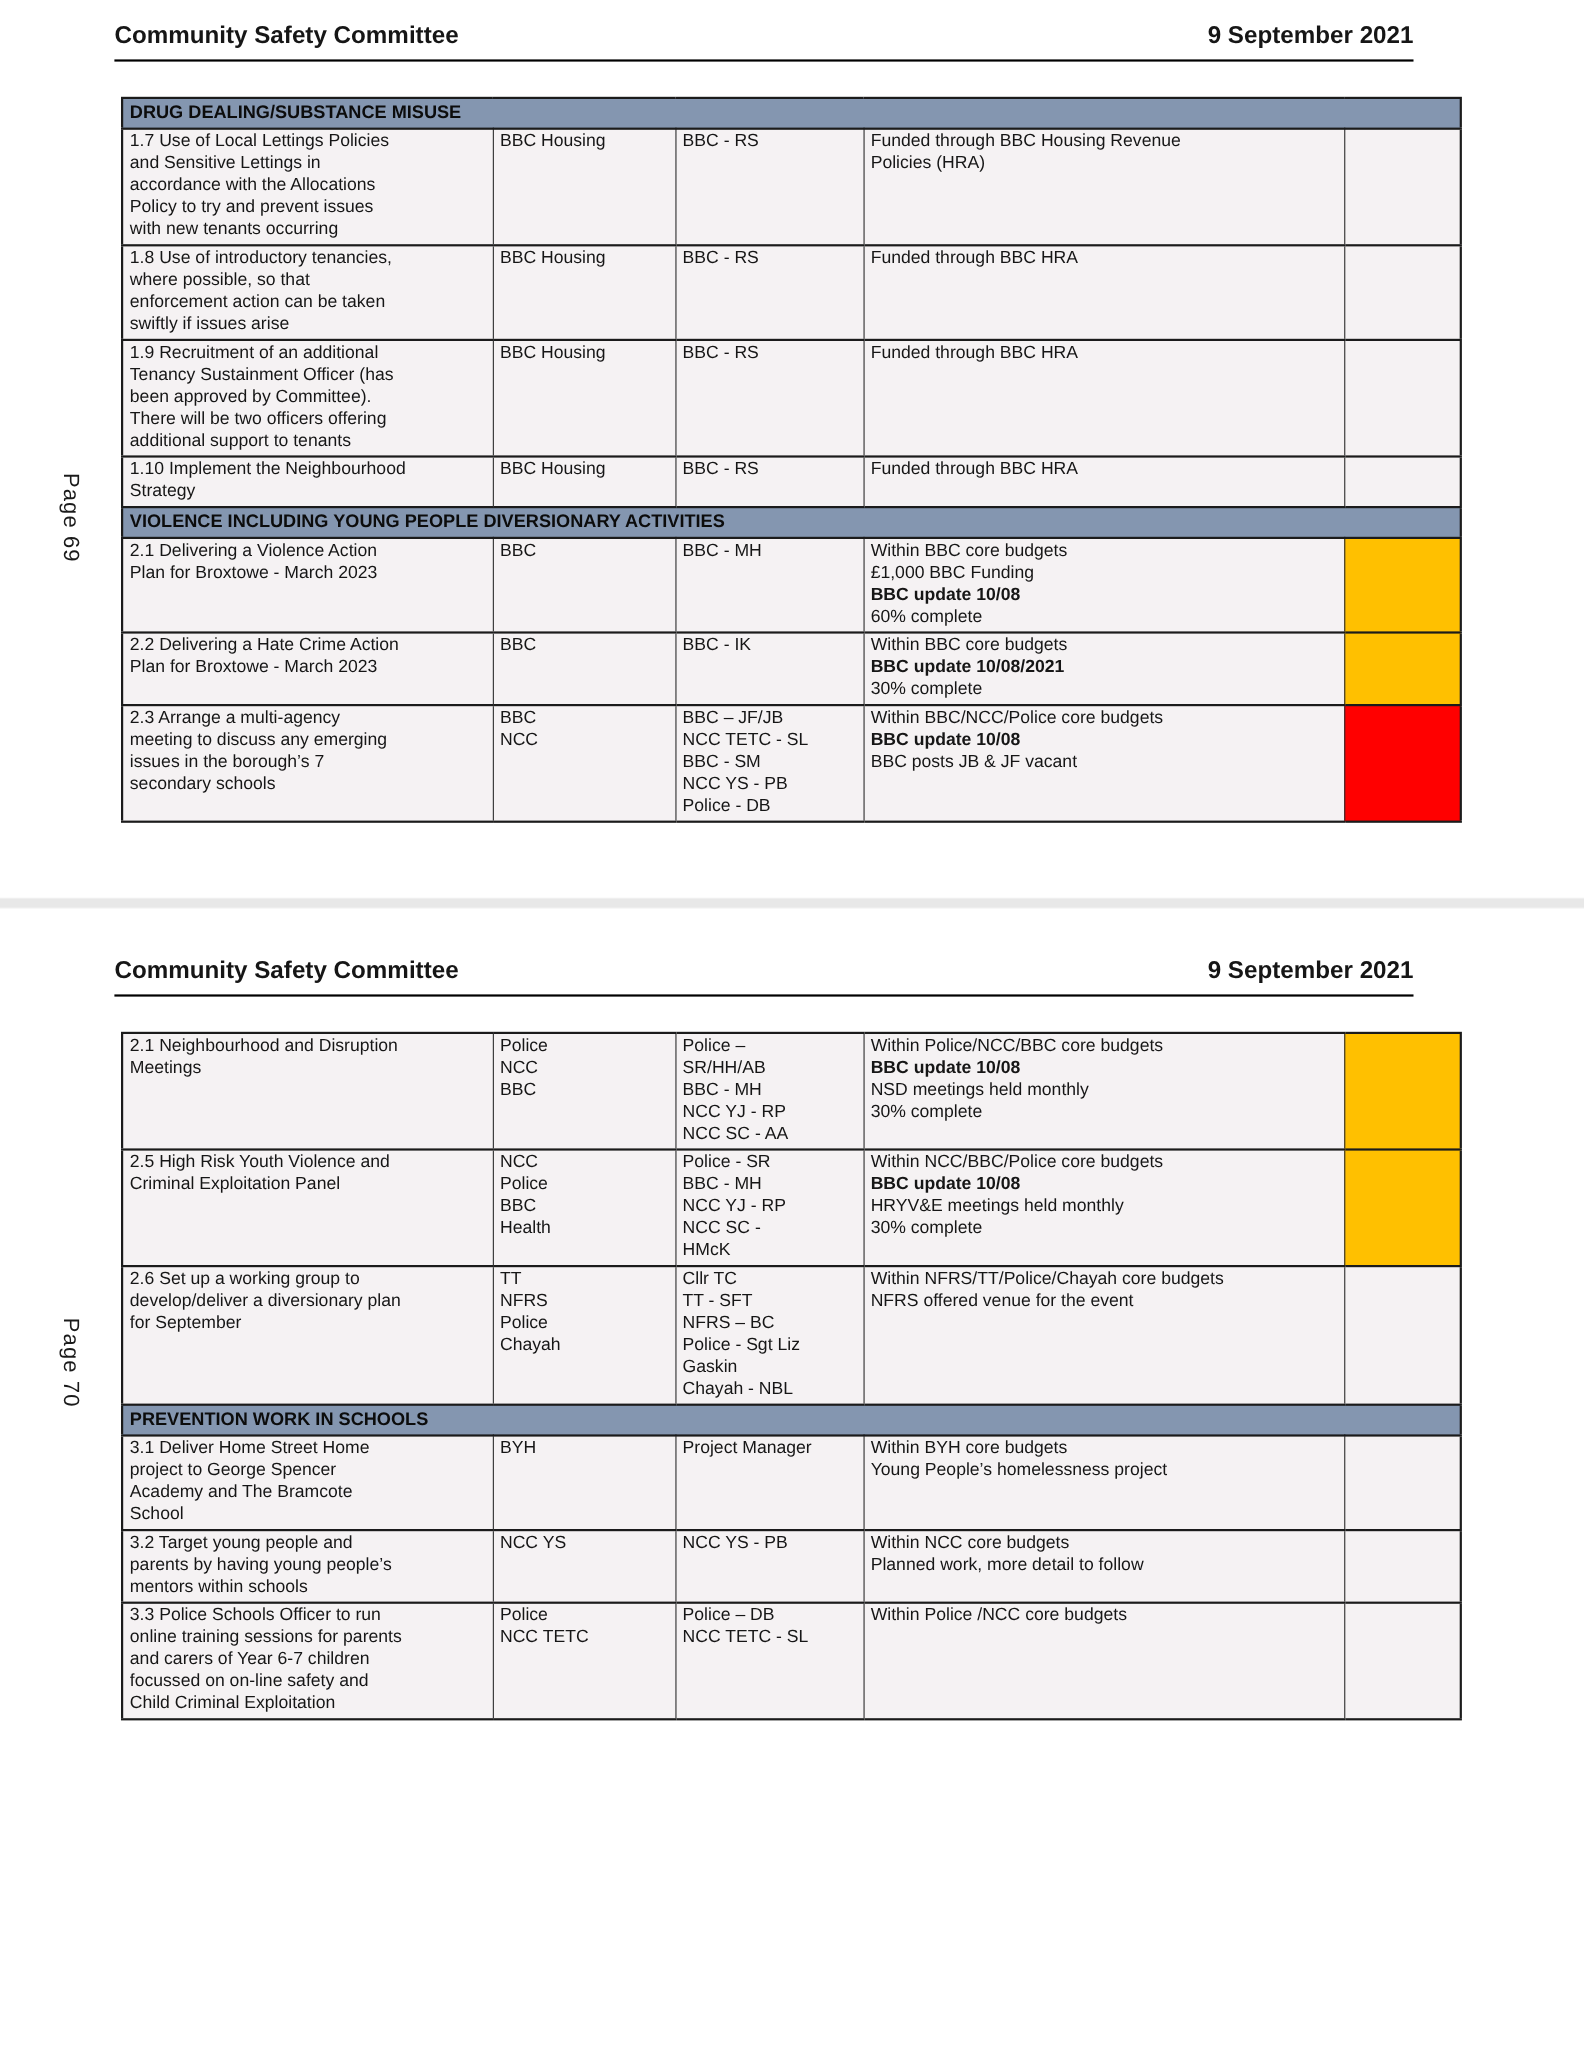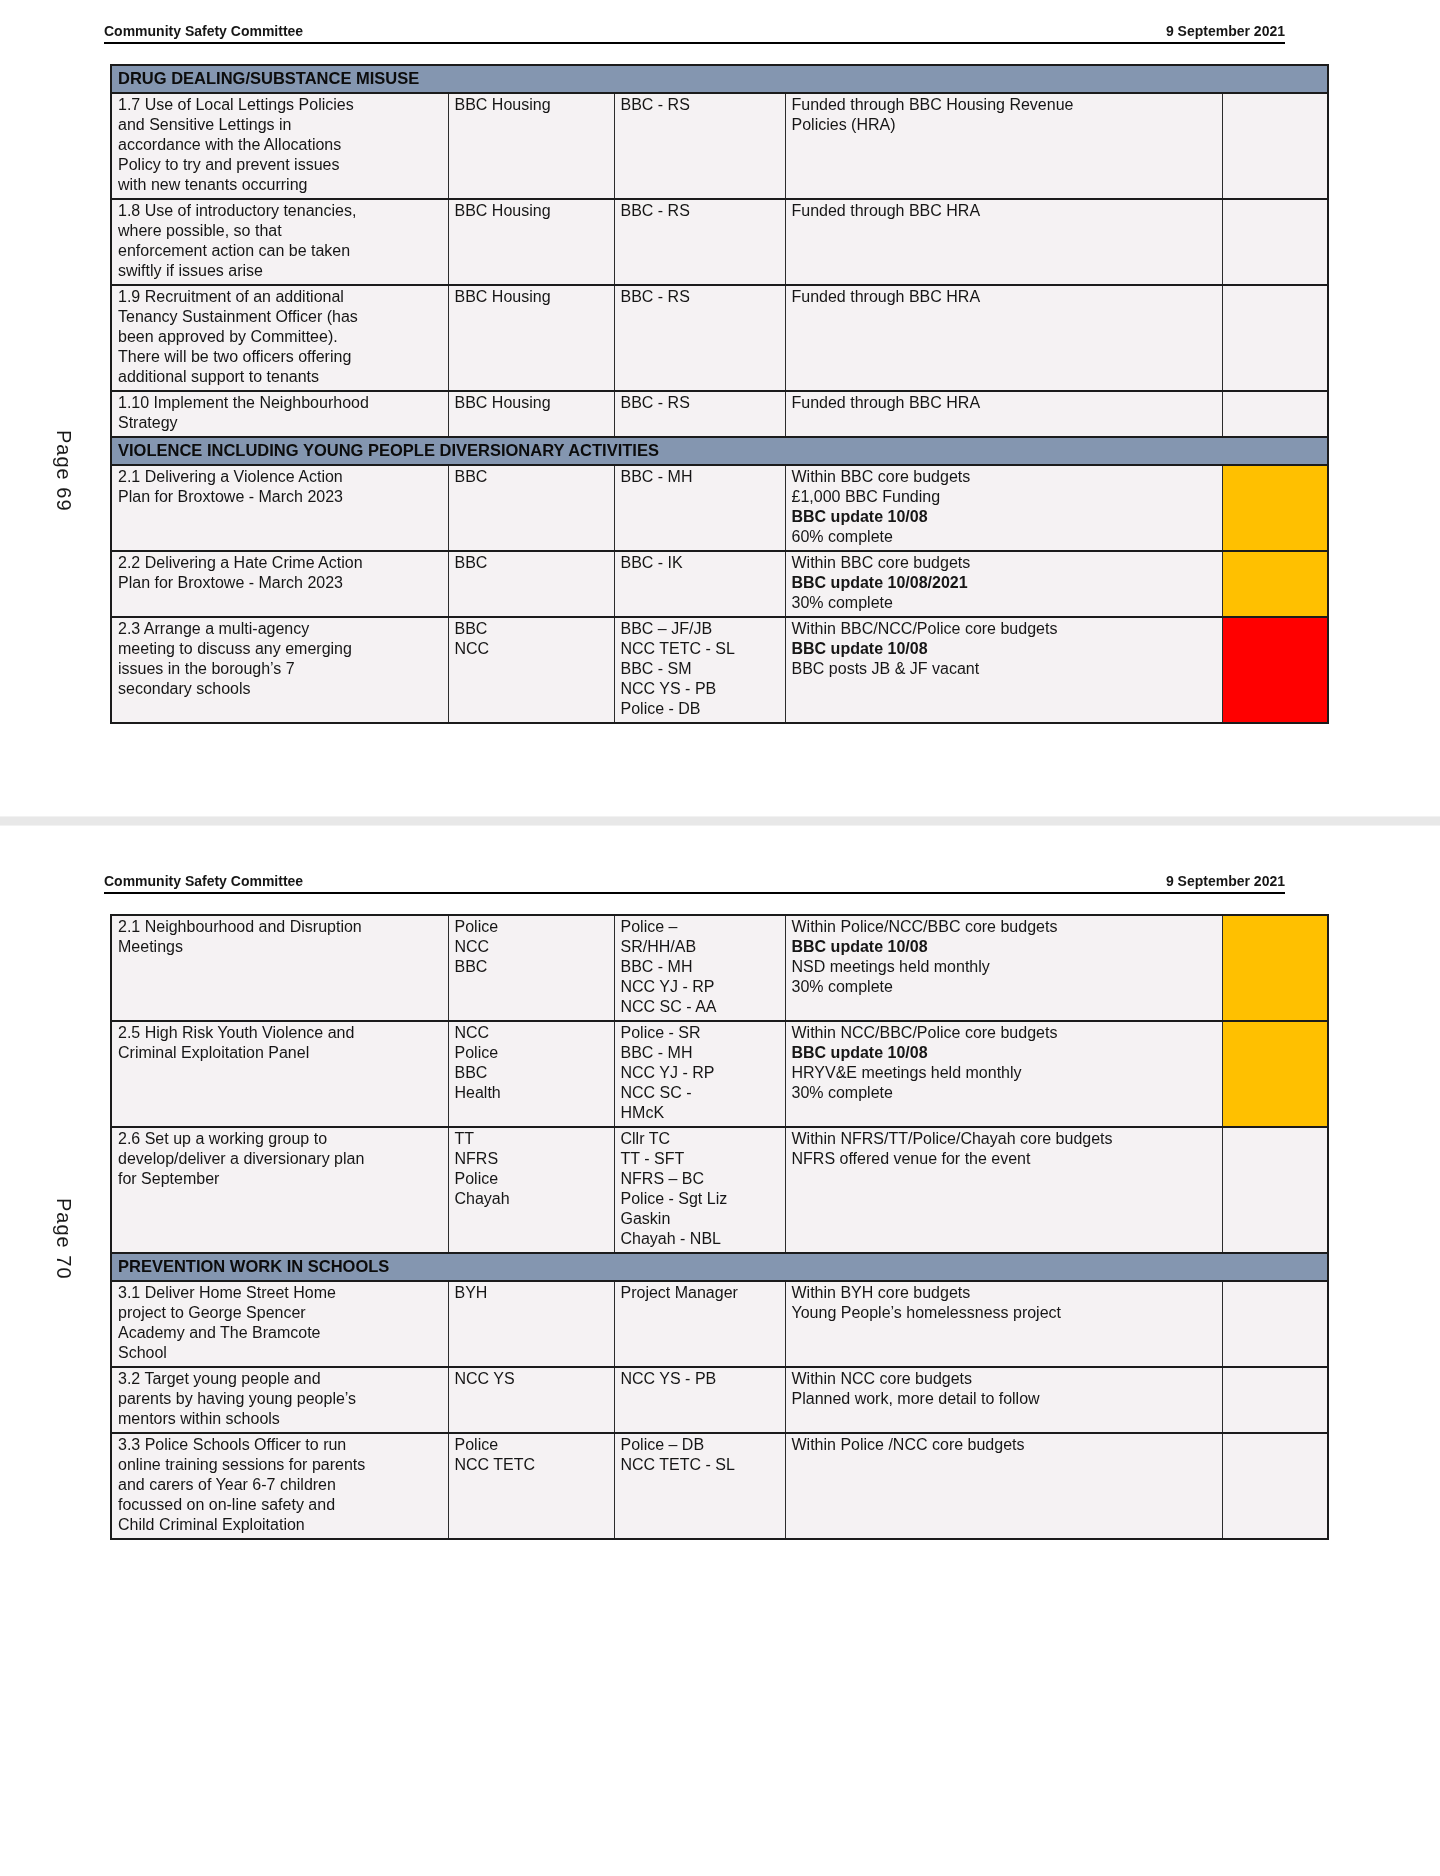--- a/index.html
+++ b/index.html
@@ -9,35 +9,35 @@
     overflow:hidden;
   }
   .page{position:relative;width:1440px;background:#ffffff;overflow:hidden;}
   .page-1{height:816px;}
   .page-2{height:1052px;}
   .page-separator{width:1440px;height:8px;background:#e8e8e8;border-top:1px solid #f2f2f2;border-bottom:1px solid #f2f2f2;}
 
   .doc-header{
     margin:22px 0 0 104px;width:1181px;
     display:flex;justify-content:space-between;align-items:flex-end;
-    border-bottom:2px solid #000;padding-bottom:1px;
-    font-weight:bold;font-size:14px;line-height:19px;
+    border-bottom:2px solid #000;padding-bottom:13px;
+    font-weight:bold;font-size:22px;line-height:19px;
   }
   .page-2 .doc-header{margin-top:46px;}
 
   .side-label{
     position:absolute;left:52px;
     writing-mode:vertical-rl;text-orientation:mixed;
     font-size:20px;color:#1a1a1a;letter-spacing:1px;
   }
   .page-1 .side-label{top:430px;}
   .page-2 .side-label{top:372px;}
 
   table.report-table{
-    margin:20px 0 0 110px;width:1217px;
+    margin:32px 0 0 110px;width:1217px;
     border-collapse:collapse;table-layout:fixed;
     border:2px solid #1b1b1b;
     font-size:16px;
   }
   td{
     vertical-align:top;
     background:var(--cell-bg,#f5f2f3);
     border-left:1px solid #2c2c2c;border-right:1px solid #2c2c2c;
     border-top:2px solid #1b1b1b;border-bottom:2px solid #1b1b1b;
     padding:1px 6px 3px 6px;

